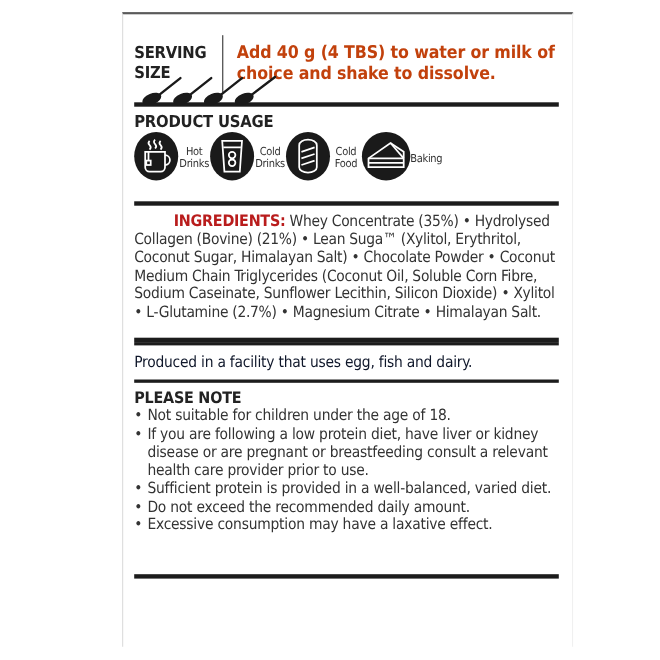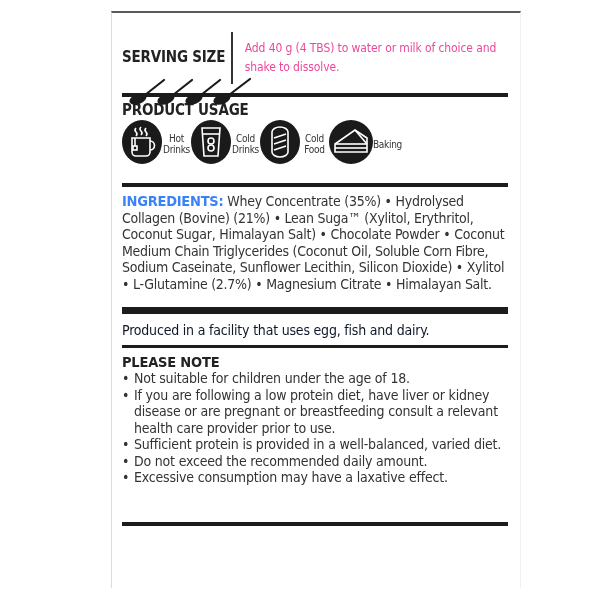--- a/index.html
+++ b/index.html
@@ -7,29 +7,29 @@
          font-family:"DejaVu Sans Condensed","DejaVu Sans","Liberation Sans",sans-serif; color:#2a2a2a; }
   .frame { position:absolute; left:111px; top:11px; width:408px; height:575px;
            border-top:2px solid #5a5a5a; border-left:1px solid #dcdcdc; border-right:1px solid #f0f0f0; }
   .label { position:absolute; left:122px; top:12px; width:386px; }
   .rule { height:4px; background:#1c1c1c; width:100%; }
   .rule.mid { height:3px; }
   .h { font-weight:bold; font-size:15px; letter-spacing:-0.2px; color:#222; }
   .serving { display:flex; height:81px; padding-top:9px; box-sizing:border-box;align-items:center; }
   .serving .left { width:145px; position:relative; }
   .serving .vline { width:2px; background:#333; margin:2px 12px 0 0; height:52px; }
-  .serving .right { font-weight:normal; font-size:12px; line-height:18.5px; color:#ec4899; letter-spacing:-0.1px; padding-top:1px; }
+  .serving .right { font-weight:bold; font-size:16px; line-height:18.5px; color:#c2410c; letter-spacing:-0.1px; padding-top:1px; }
   .spoons { position:absolute; left:4px; top:24px; width:130px; height:34px; }
   .usage { height:86px; padding-top:4px; box-sizing:border-box; }
   .icons { display:flex; margin-top:1px; }
   .icon-item { width:69px; display:flex; flex-direction:row; align-items:center; }
   .icon-item .circ { width:58px; height:44px; border-radius:50%; background:#1a1a1a; display:flex; align-items:center; justify-content:center; }
   .icon-item .cap { font-size:10px; color:#333; margin-top:4px; letter-spacing:-0.3px; width:58px; text-align:center; }
   .ingr { font-size:14px; line-height:16.5px; padding:6px 0 7px; letter-spacing:-0.25px; color:#333; height:120px; box-sizing:border-box; }
-  .ingr b { color:#3b82f6; font-size:14.5px; }
+  .ingr b { color:#b91c1c; font-size:14.5px;margin-left:36px; }
   .allerg { height:46px; padding-top:8px; box-sizing:border-box; font-size:14px; line-height:16px; }
   .allerg .h { font-size:14.5px; line-height:16px; }
   .facility { height:31px; font-size:14px; display:flex; align-items:center; letter-spacing:-0.2px; color:#0f172a; }
   .note { padding-top:6px; height:174px; box-sizing:border-box; font-size:14px; line-height:16.5px; color:#333; letter-spacing:-0.2px; }
   .note .h { font-size:14.5px; line-height:16px; }
   .note ul { list-style:none; margin:0; padding:0; }
   .note li { position:relative; padding-left:12px; }
   .note li::before { content:"•"; position:absolute; left:0; top:0; }
 </style>
 </head>

